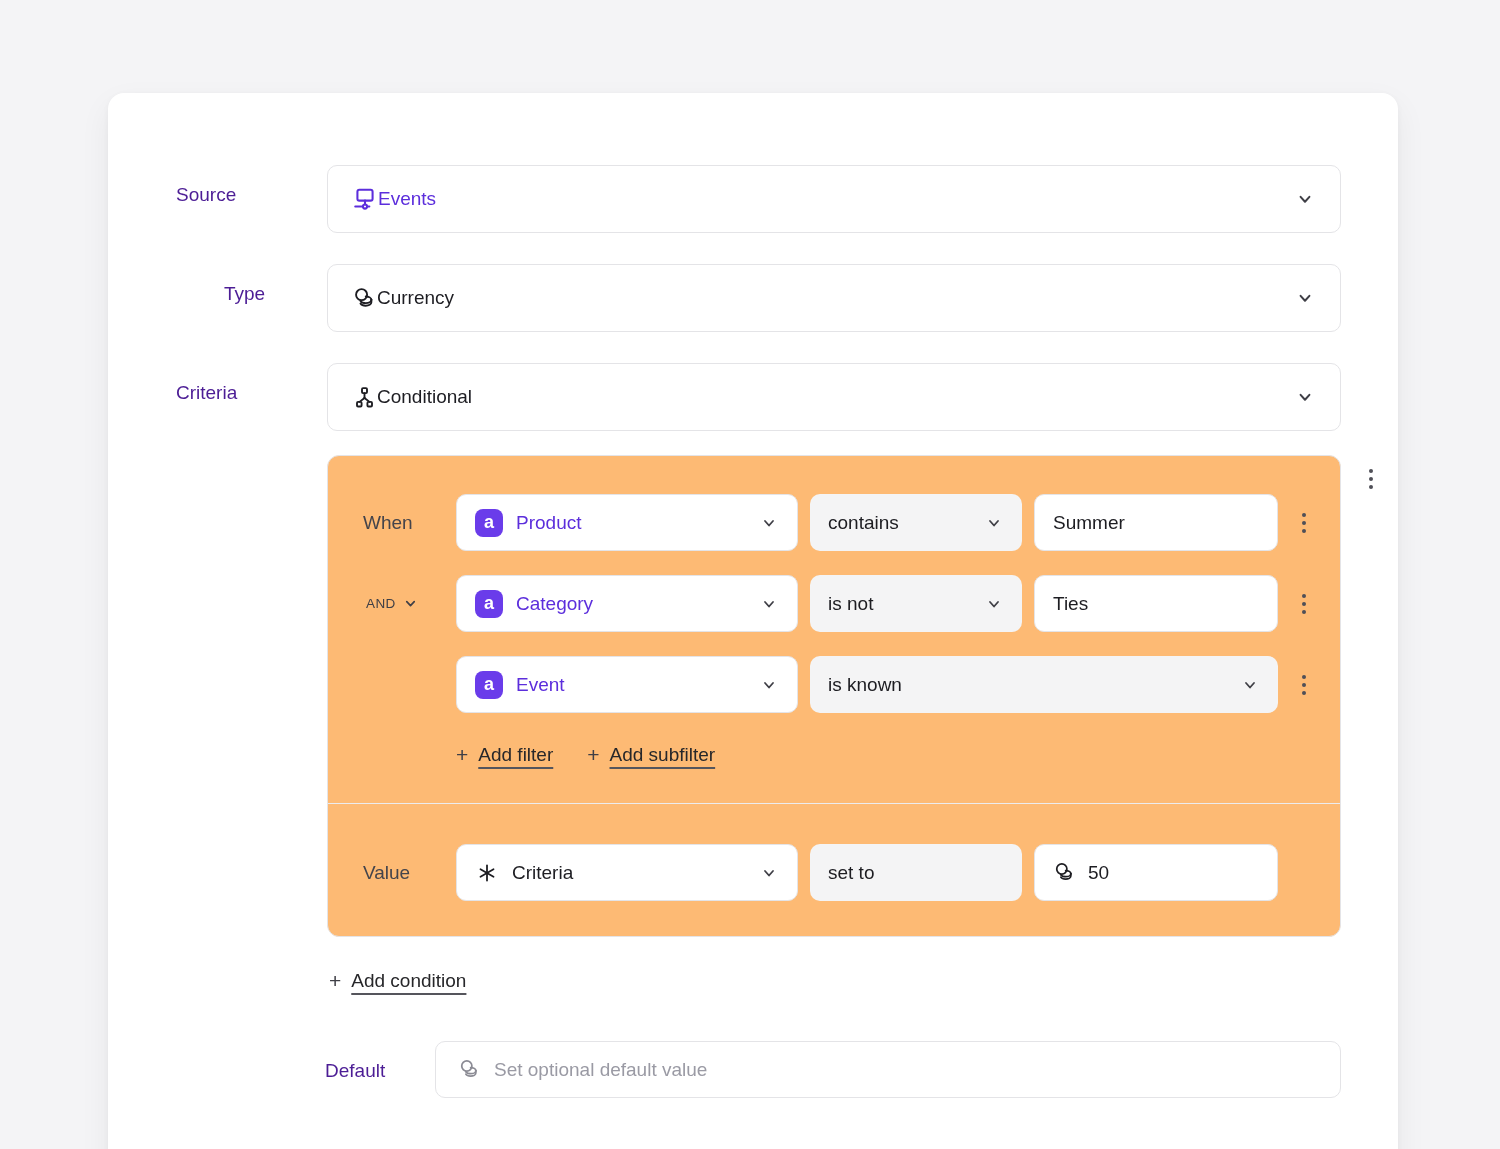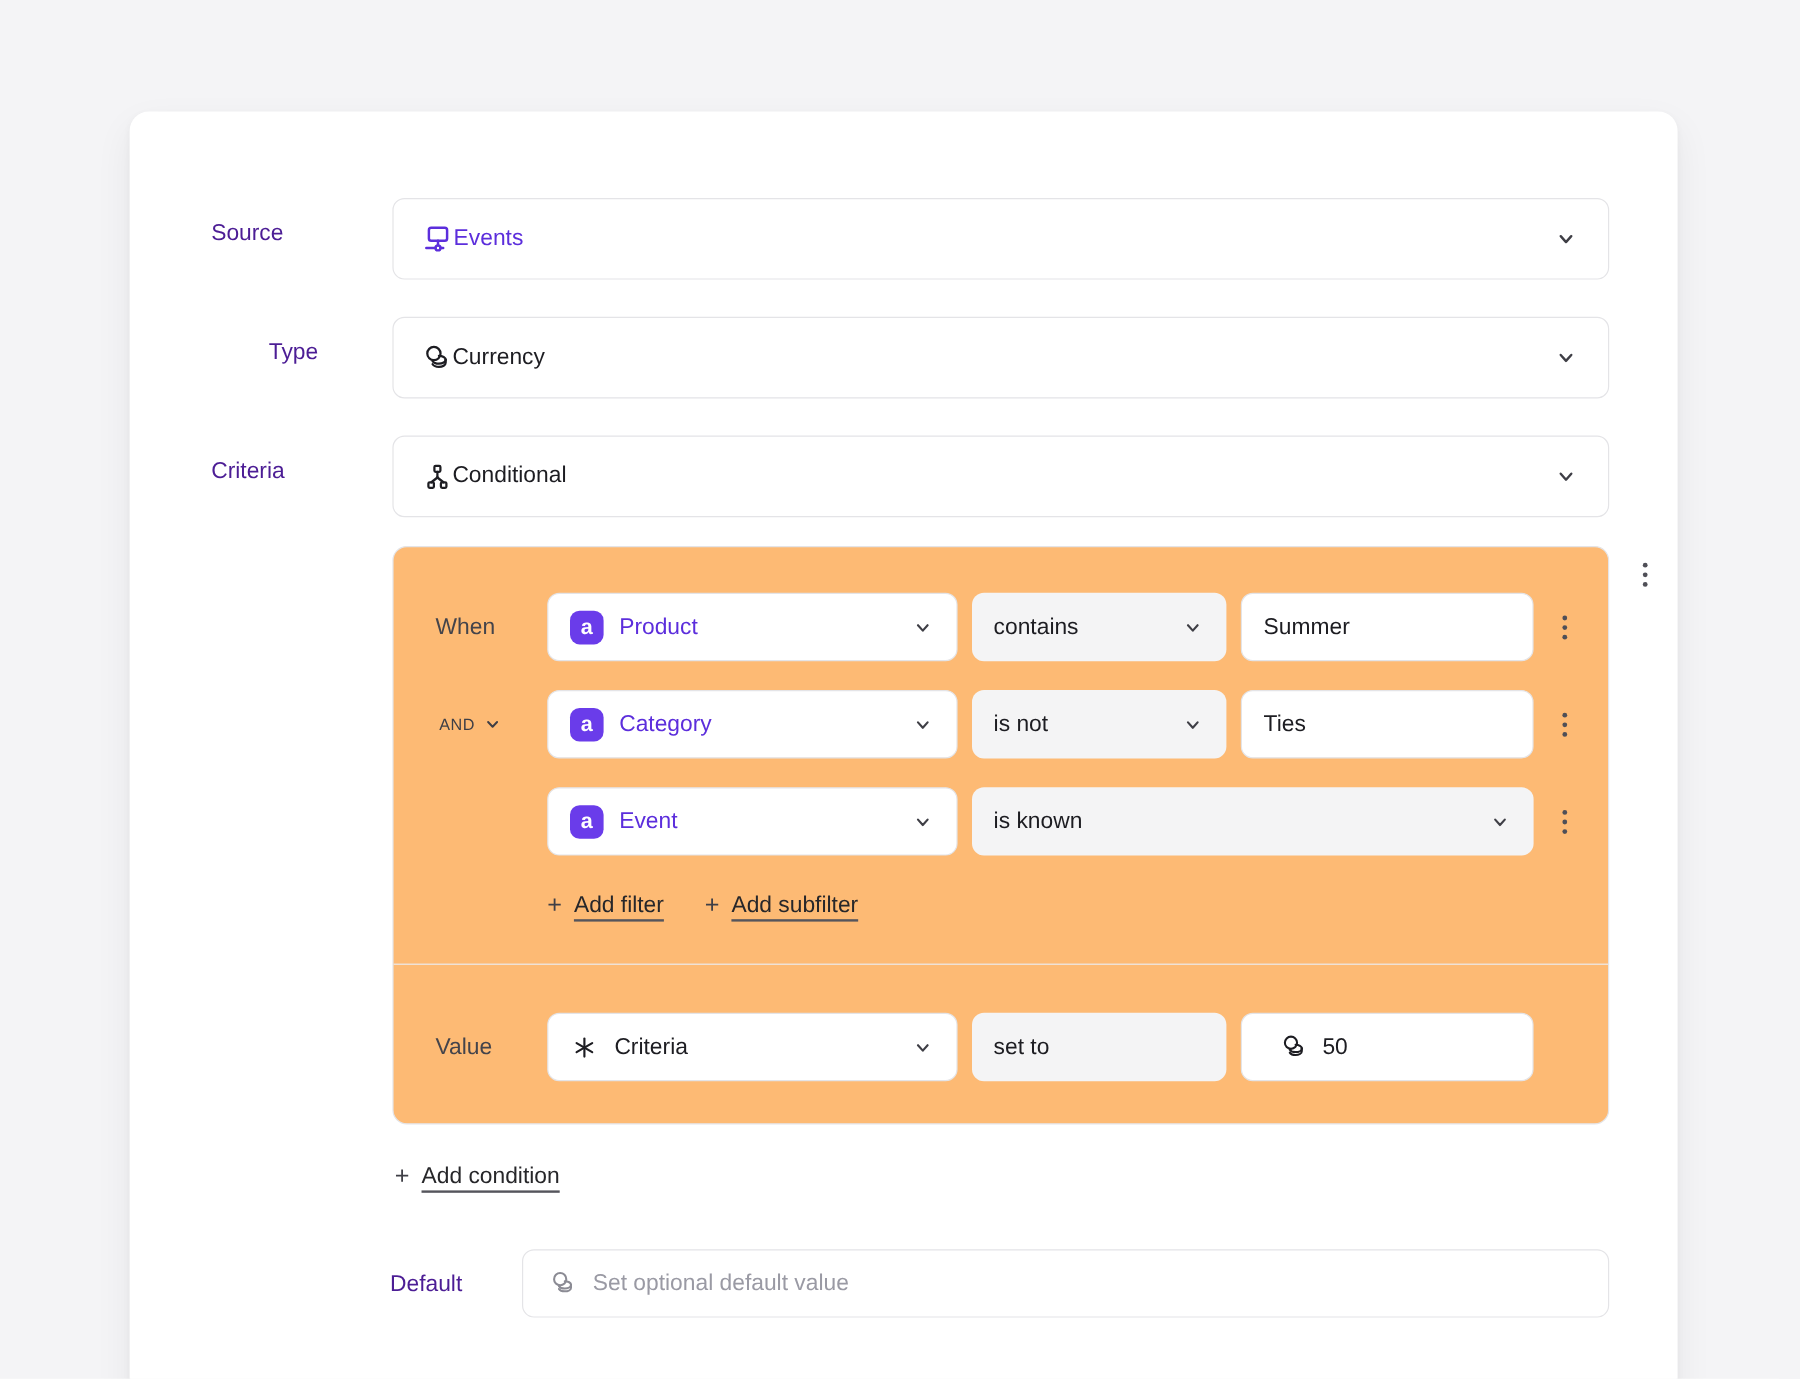--- a/index.html
+++ b/index.html
@@ -61,21 +61,21 @@
   .op-chip.no-chevron { justify-content:flex-start; }
   .val-input {
     position:absolute; left:706px; top:0; width:244px; height:57px;
     background:#fff; border:1px solid #e4e4e7; border-radius:10px;
     padding:4px 18px; font-size:19px; color:#1d1d22;
     font-family:"Liberation Sans", sans-serif; outline:none;
   }
   .val-input-wrap {
     position:absolute; left:706px; top:0; width:244px; height:57px;
     background:#fff; border:1px solid #e4e4e7; border-radius:10px;
-    display:flex; align-items:center; gap:12px; padding:0 32px;
+    display:flex; align-items:center; gap:12px; padding:0 18px;
   }
   .val-input-wrap input {
     border:none; outline:none; font-size:19px; color:#1d1d22; width:100%;
     font-family:"Liberation Sans", sans-serif; background:transparent;
   }
   .kebab {
     position:absolute; left:962px; top:0; height:57px; width:28px;
     display:flex; flex-direction:column; align-items:center; justify-content:center;
     gap:4px; cursor:pointer;
   }

